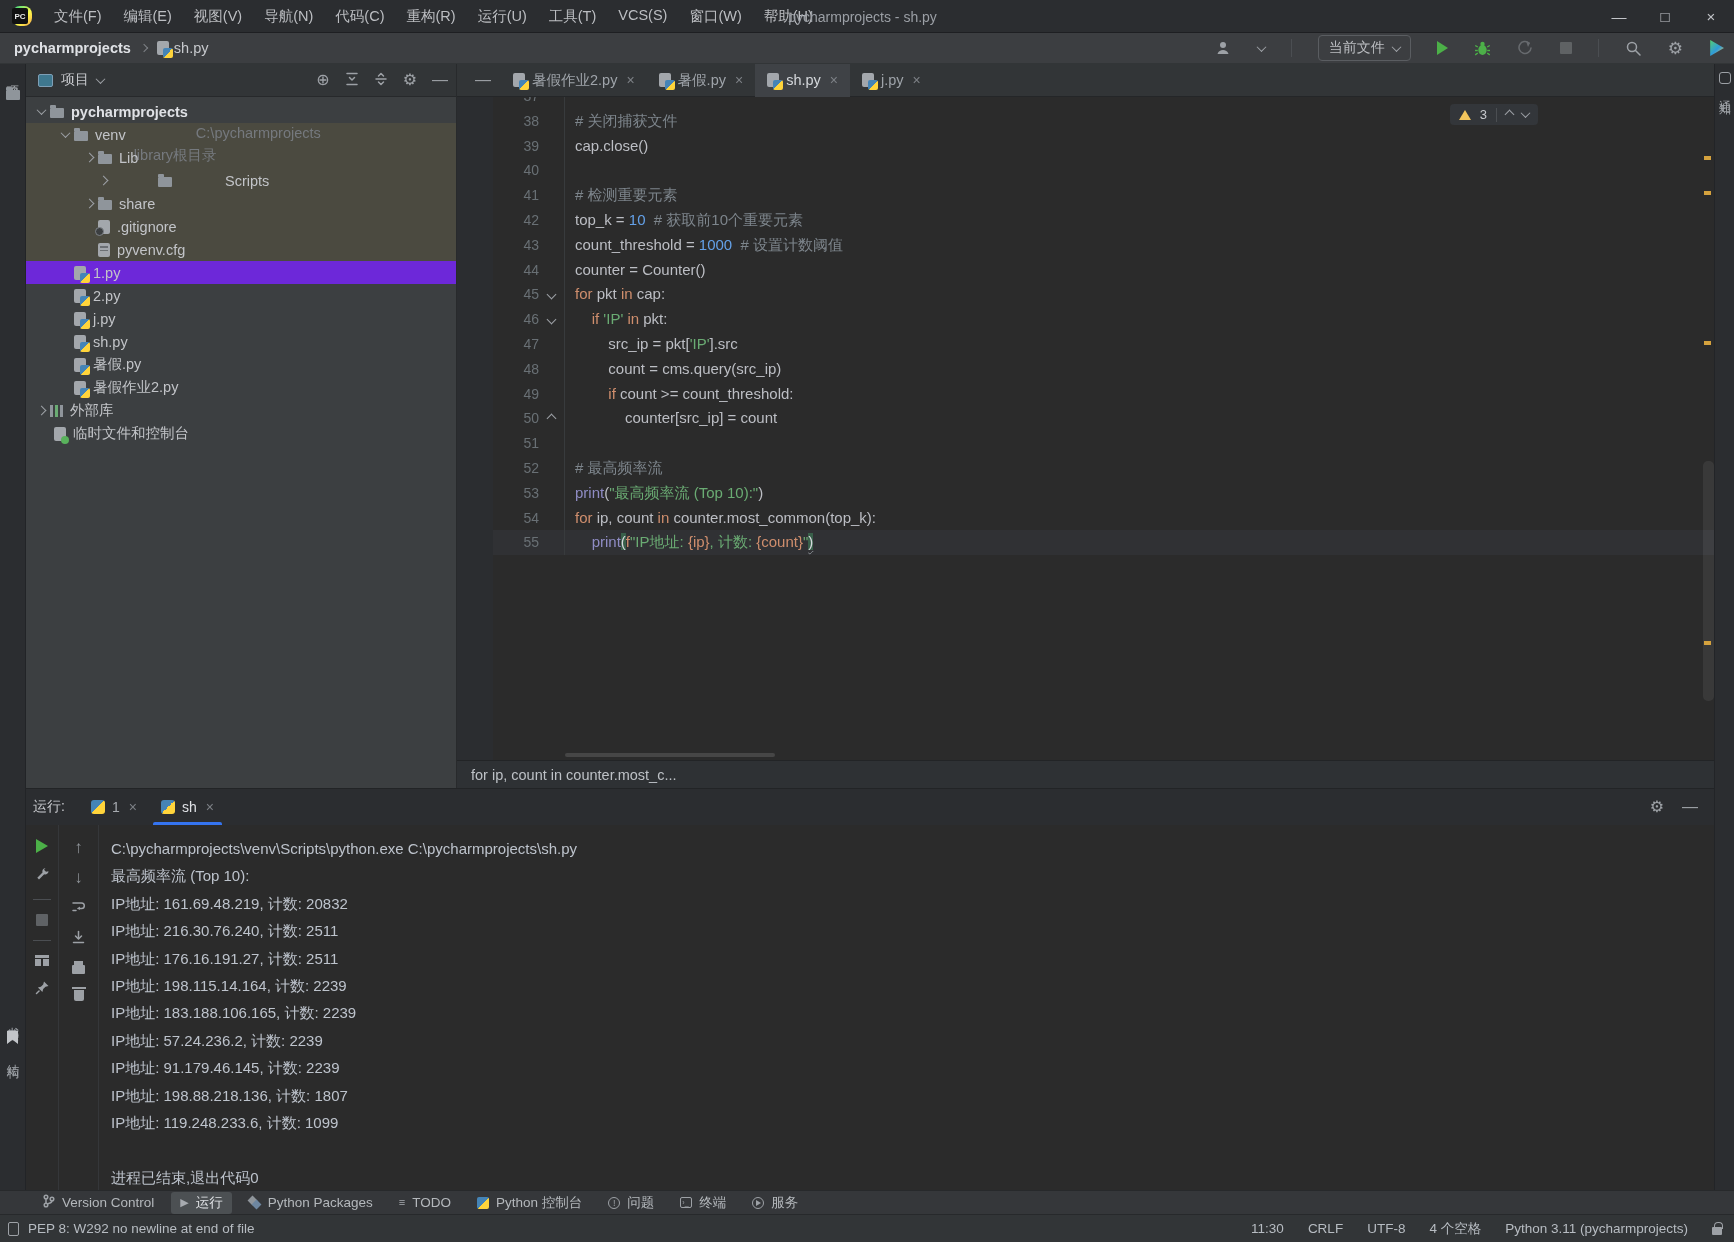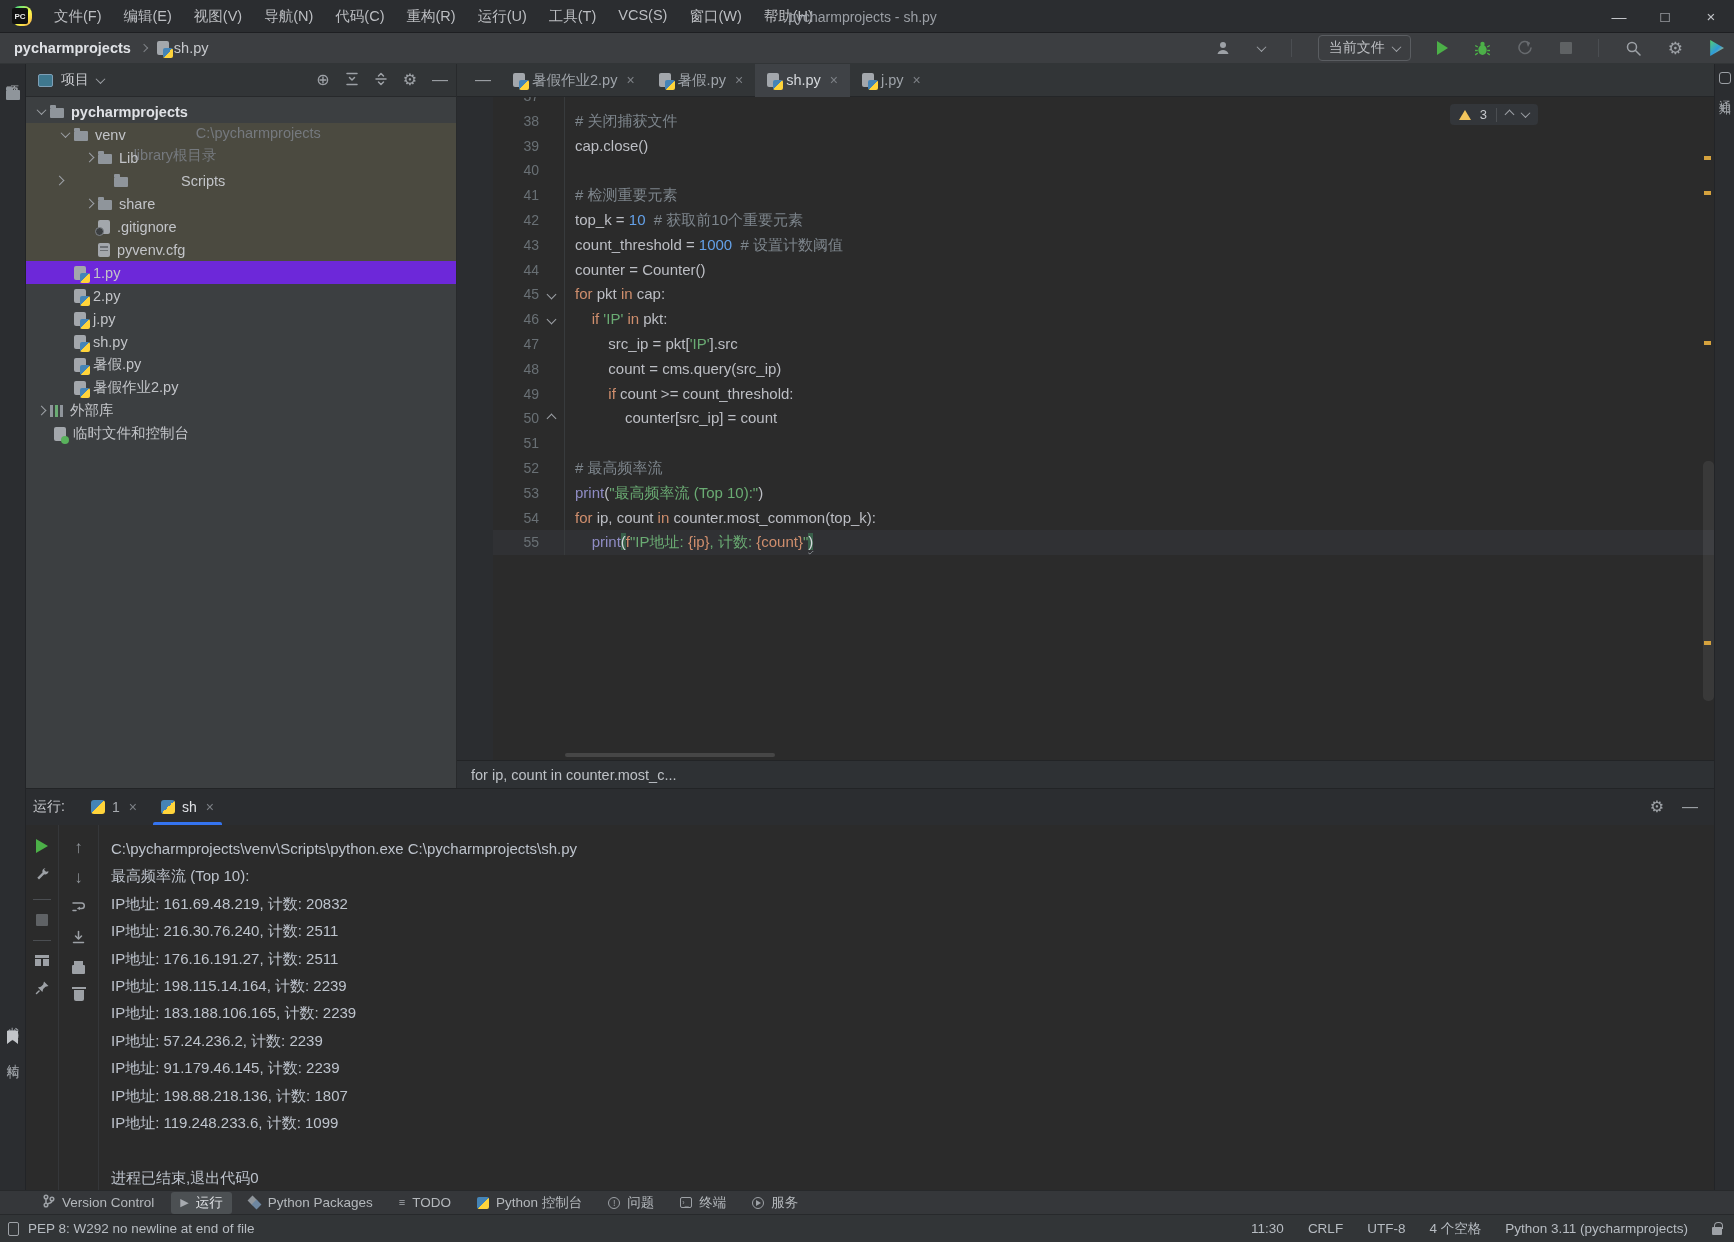--- a/index.html
+++ b/index.html
@@ -312,21 +312,21 @@
               </div>
               <div class="tree-row lib" style="padding-left: 54px;">
                 <span class="tr-chev">
                   <span class="chev right"></span>
                 </span>
                 <span class="tr-ico">
                   <span class="ic-folder"></span>
                 </span>
                 <span class="tr-label">Lib</span>
               </div>
-              <div class="tree-row lib" style="padding-left: 24px; gap: 46px;">
+              <div class="tree-row lib" style="padding-left: 68px; gap: 46px;">
                 <span class="tr-chev">
                   <span class="chev right"></span>
                 </span>
                 <span class="tr-ico">
                   <span class="ic-folder"></span>
                 </span>
                 <span class="tr-label">Scripts</span>
               </div>
               <div class="tree-row lib" style="padding-left: 54px;">
                 <span class="tr-chev">

